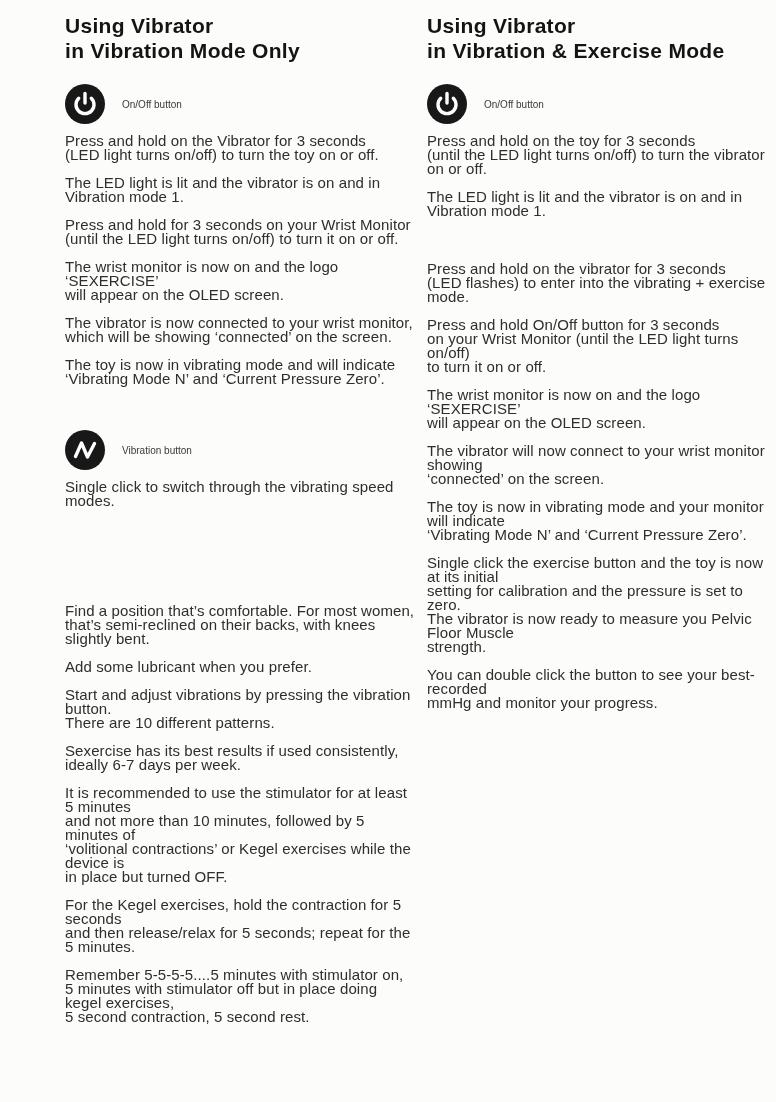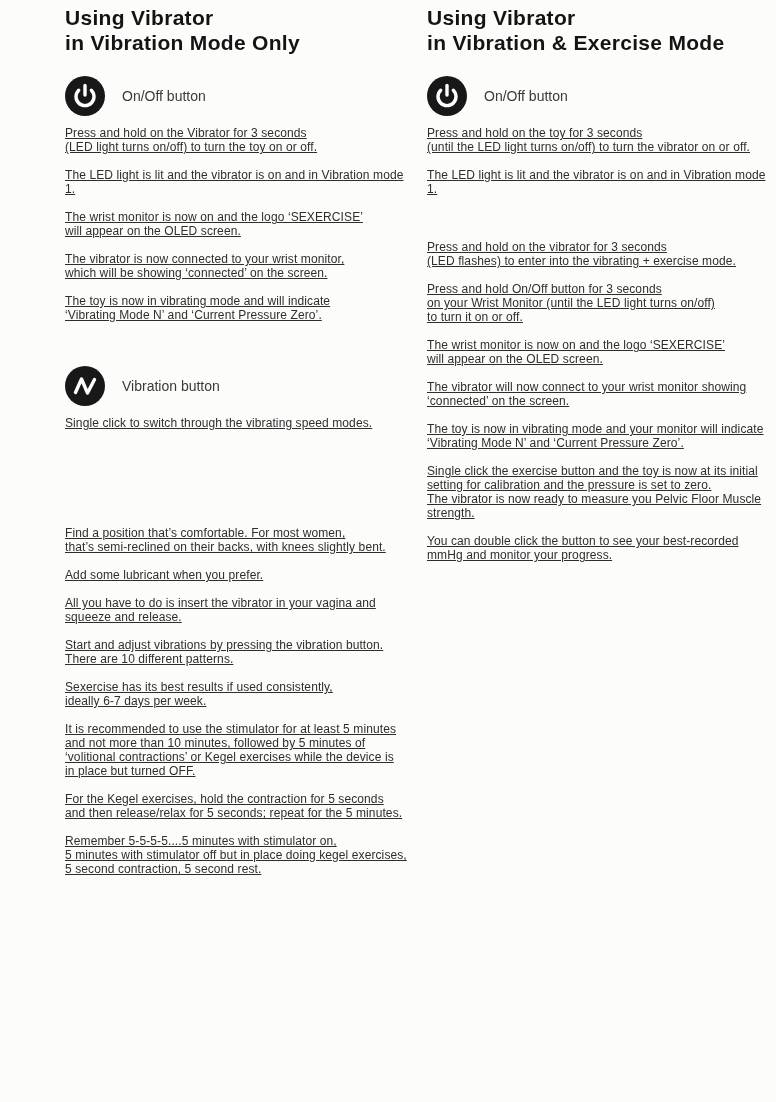--- a/index.html
+++ b/index.html
@@ -4,47 +4,46 @@
 <style>
   html, body { margin:0; padding:0; }
   body {
     width:776px; height:1102px;
     background:#fcfcfb;
     font-family:"Liberation Sans", sans-serif;
     color:#2e2e2e;
     position:relative;
     overflow:hidden;
   }
-  .col { position:absolute; top:6px; }
+  .col { position:absolute; top:14px; }
   .col-left  { left:65px;  width:350px; }
   .col-right { left:427px; width:342px; }
   h1, h2 {
     margin:0;
     font-size:21px;
     line-height:1.17;
     font-weight:800;
     color:#141414;
     letter-spacing:0.3px;
   }
   h1 { margin-bottom:21px; }
   h2 { margin-bottom:13px; }
   .icon-row {
     display:flex; align-items:center; gap:17px;
     margin:0 0 10px 0;
     height:40px;
   }
   .icon { width:40px; height:40px; flex:0 0 40px; }
-  .icon-label { font-size:14px; color:#3a3a3a; }
+  .icon-label { font-size:10px; color:#3a3a3a; }
   p.para {
-    font-size:12px;
+    font-size:15px;
     line-height:14px;
     letter-spacing:0.1px;
     margin:0 0 14px 0;
     white-space:pre-line;
-    text-decoration:underline;
   }
   .section-gap { height:30px; }
   .howto-gap { height:82px; }
 </style>
 </head>
 <body>
 
 <section class="col col-left">
   <h1><span>Using Vibrator</span><br><span>in Vibration Mode Only</span></h1>
 
@@ -53,20 +52,22 @@
       <circle cx="20" cy="20" r="20" fill="#181818"></circle>
       <path d="M20 9.5 V19" stroke="#ffffff" stroke-width="3.4" stroke-linecap="round" fill="none"></path>
       <path d="M13.7 14.2 a9 9 0 1 0 12.6 0" stroke="#ffffff" stroke-width="3.4" stroke-linecap="round" fill="none"></path>
     </svg>
     <span class="icon-label">On/Off button</span>
   </div>
 
   <p class="para">Press and hold on the Vibrator for 3 seconds
 (LED light turns on/off) to turn the toy on or off.</p>
   <p class="para">The LED light is lit and the vibrator is on and in Vibration mode 1.</p>
+  <p class="para">Press and hold for 3 seconds on your Wrist Monitor
+(until the LED light turns on/off) to turn it on or off.</p>
   <p class="para">The wrist monitor is now on and the logo ‘SEXERCISE’
 will appear on the OLED screen.</p>
   <p class="para">The vibrator is now connected to your wrist monitor,
 which will be showing ‘connected’ on the screen.</p>
   <p class="para">The toy is now in vibrating mode and will indicate
 ‘Vibrating Mode N’ and ‘Current Pressure Zero’.</p>
 
   <div class="section-gap"></div>
 
   <div class="icon-row">
@@ -77,22 +78,20 @@
     <span class="icon-label">Vibration button</span>
   </div>
 
   <p class="para">Single click to switch through the vibrating speed modes.</p>
 
   <div class="howto-gap"></div>
 
   <p class="para">Find a position that’s comfortable. For most women,
 that’s semi-reclined on their backs, with knees slightly bent.</p>
   <p class="para">Add some lubricant when you prefer.</p>
-  <p class="para">All you have to do is insert the vibrator in your vagina and
-squeeze and release.</p>
   <p class="para">Start and adjust vibrations by pressing the vibration button.
 There are 10 different patterns.</p>
   <p class="para">Sexercise has its best results if used consistently,
 ideally 6-7 days per week.</p>
   <p class="para">It is recommended to use the stimulator for at least 5 minutes
 and not more than 10 minutes, followed by 5 minutes of
 ‘volitional contractions’ or Kegel exercises while the device is
 in place but turned OFF.</p>
   <p class="para">For the Kegel exercises, hold the contraction for 5 seconds
 and then release/relax for 5 seconds; repeat for the 5 minutes.</p>

